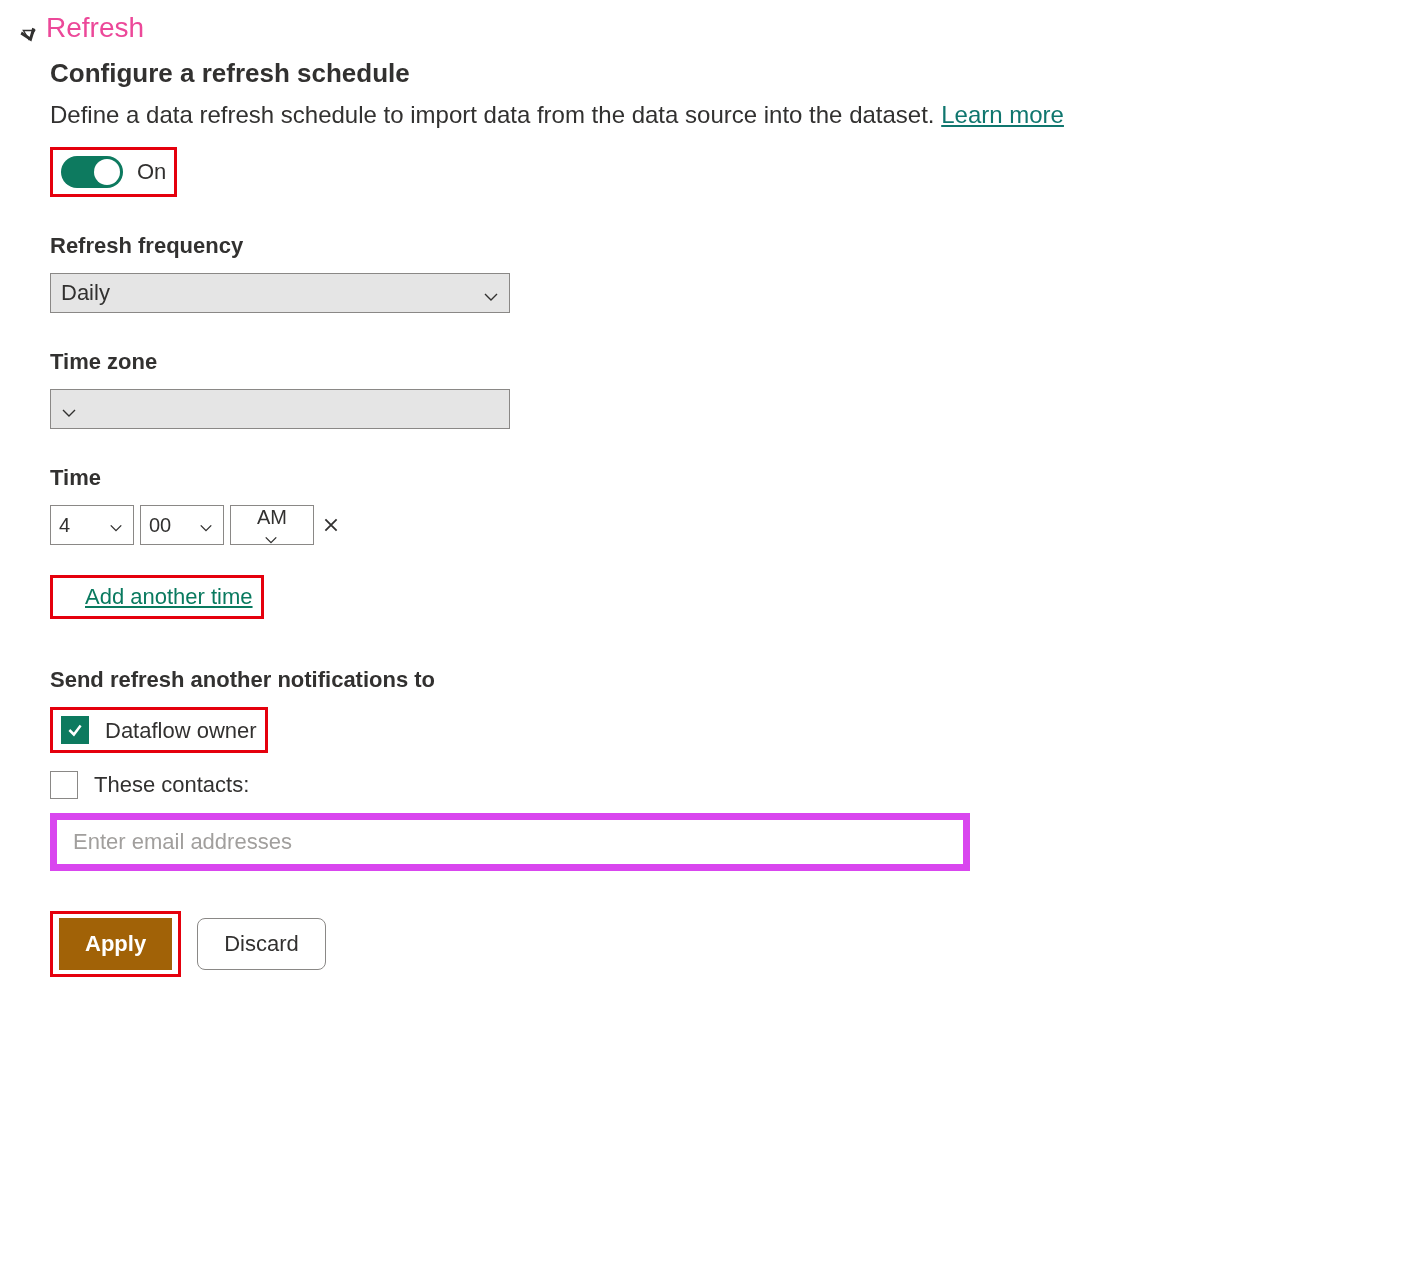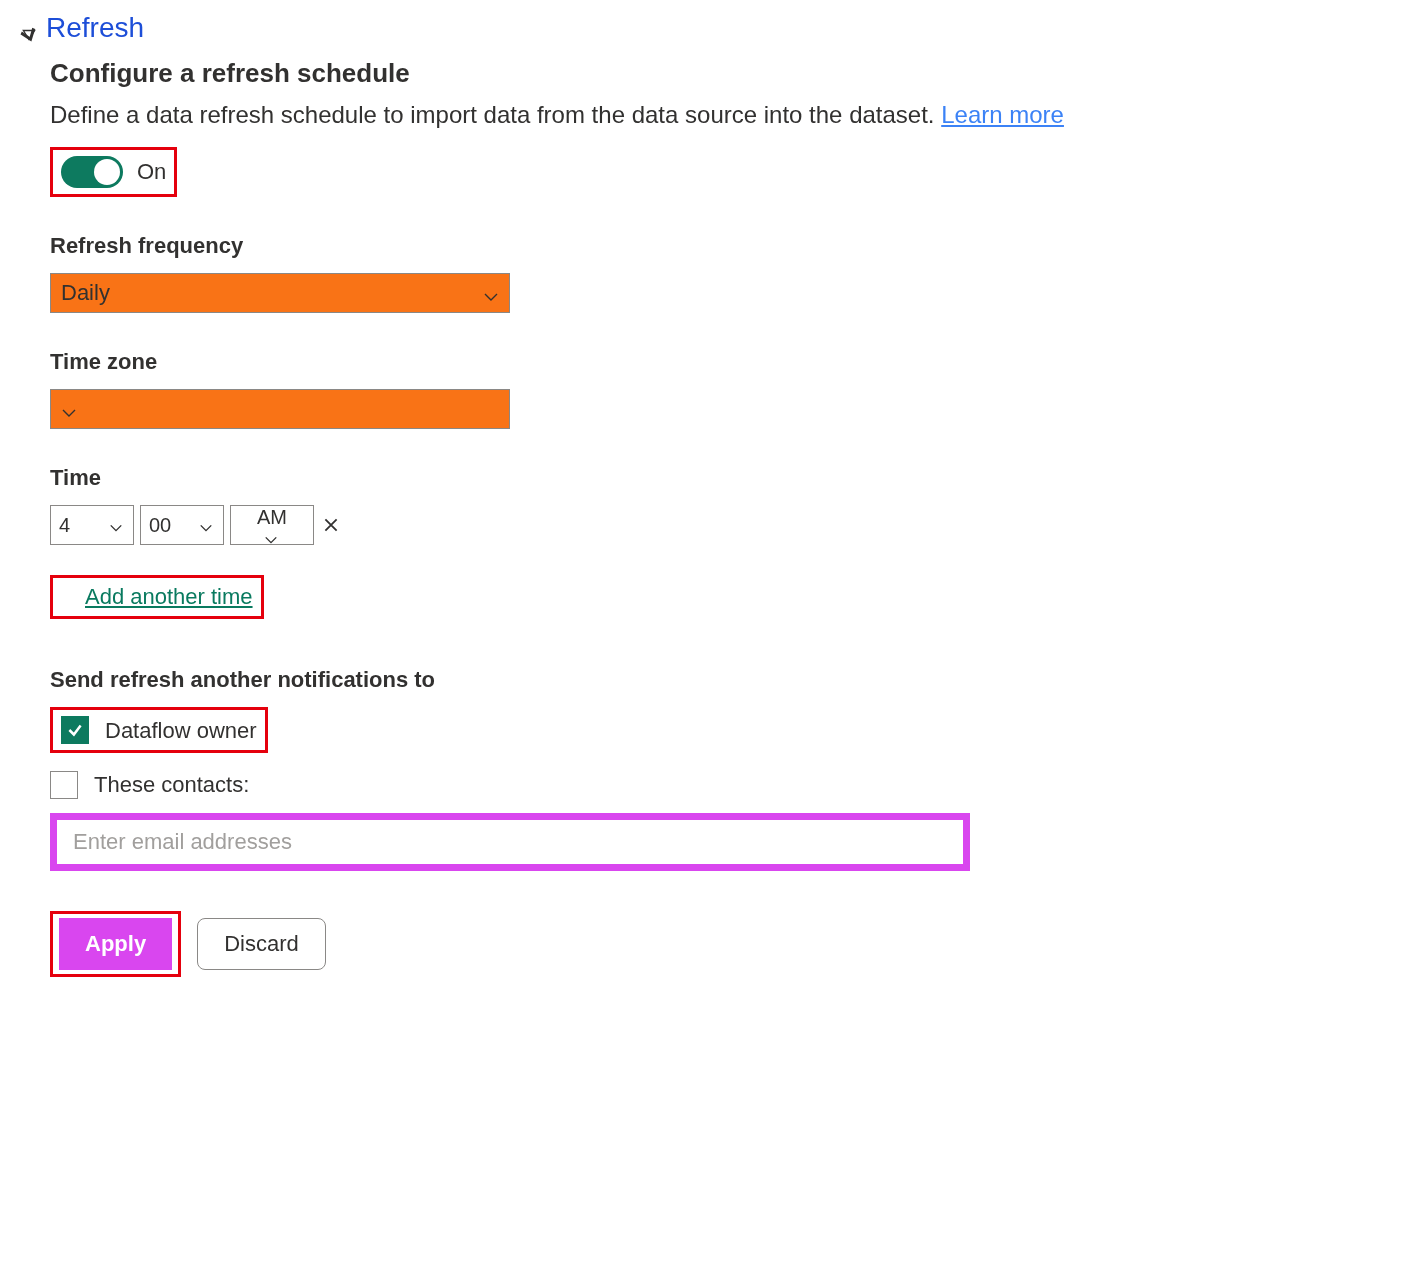--- a/index.html
+++ b/index.html
@@ -9,21 +9,21 @@
     margin: 0;
     padding: 12px 20px;
     font-size: 22px;
     background: #fff;
   }
   .refresh-header {
     display: flex;
     align-items: center;
     gap: 8px;
     font-size: 28px;
-    color: #1d4ed8;
+    color: #ec4899;
     margin-bottom: 14px;
   }
   .expand-icon {
     width: 18px;
     height: 18px;
     display: inline-block;
   }
   .content {
     padding-left: 30px;
     max-width: 1100px;
@@ -32,21 +32,21 @@
     font-weight: 600;
     font-size: 26px;
     margin-bottom: 12px;
   }
   .desc {
     font-size: 24px;
     color: #323130;
     margin-bottom: 18px;
   }
   a.link {
-    color: #3b82f6;
+    color: #0f766e;
     text-decoration: underline;
   }
   .highlight-box {
     border: 3px solid #e5000d;
     padding: 6px 8px;
     display: inline-flex;
     align-items: flex-end;
   }
   .toggle-row {
     display: inline-flex;
@@ -76,21 +76,21 @@
   .field-label {
     font-weight: 600;
     font-size: 22px;
     margin-top: 36px;
     margin-bottom: 14px;
   }
   .select {
     width: 460px;
     height: 40px;
     border: 1px solid #8a8886;
-    background: #f97316;
+    background: #e5e5e5;
     display: flex;
     align-items: center;
     justify-content: space-between;
     padding: 0 10px 0 10px;
     font-size: 22px;
     cursor: pointer;
   }
   .chevron {
     width: 16px;
     height: 16px;
@@ -167,21 +167,21 @@
     margin-top: 14px;
   }
   .email-input::placeholder { color: #a19f9d; }
   .buttons-row {
     margin-top: 40px;
     display: flex;
     gap: 16px;
     align-items: center;
   }
   .btn-primary {
-    background: #d946ef;
+    background: #a16207;
     color: #fff;
     border: none;
     font-size: 22px;
     font-weight: 600;
     height: 52px;
     padding: 0 26px;
     cursor: pointer;
   }
   .btn-secondary {
     background: #fff;

